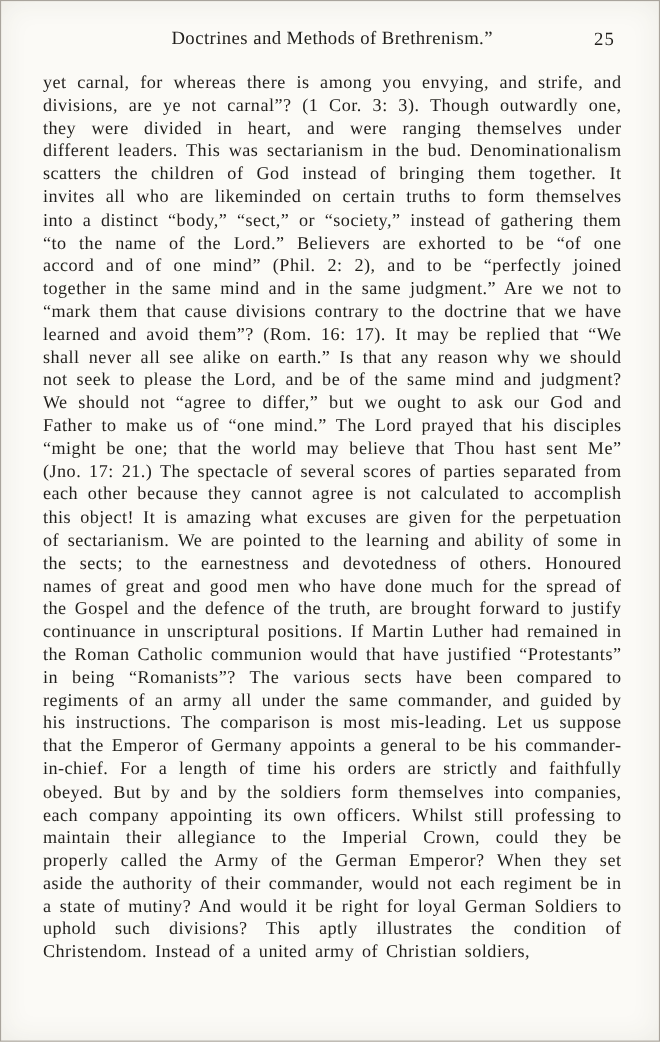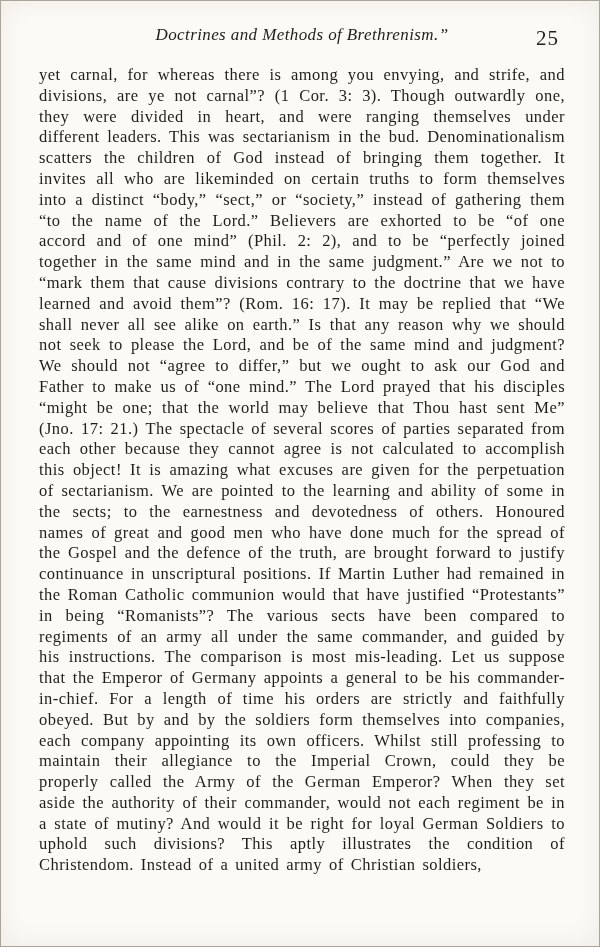--- a/index.html
+++ b/index.html
@@ -20,30 +20,29 @@
     overflow: hidden;
   }
   .header {
     position: relative;
     height: 26px;
     margin-top: 2px;
     margin-bottom: 14px;
   }
   .running-title {
     text-align: center;
-    font-style: italic;
     font-size: 17px;
     letter-spacing: 0.4px;
     white-space: nowrap;
   }
   .page-number {
     position: absolute;
     right: 6px;
     top: 1px;
-    font-size: 21px;
+    font-size: 17px;
     letter-spacing: 1px;
     text-align: center;
   }
   .body-text {
     text-align: justify;
     font-size: 16.5px;
     line-height: 20.8px;
     letter-spacing: 0.45px;
     word-spacing: 2.5px;
   }

